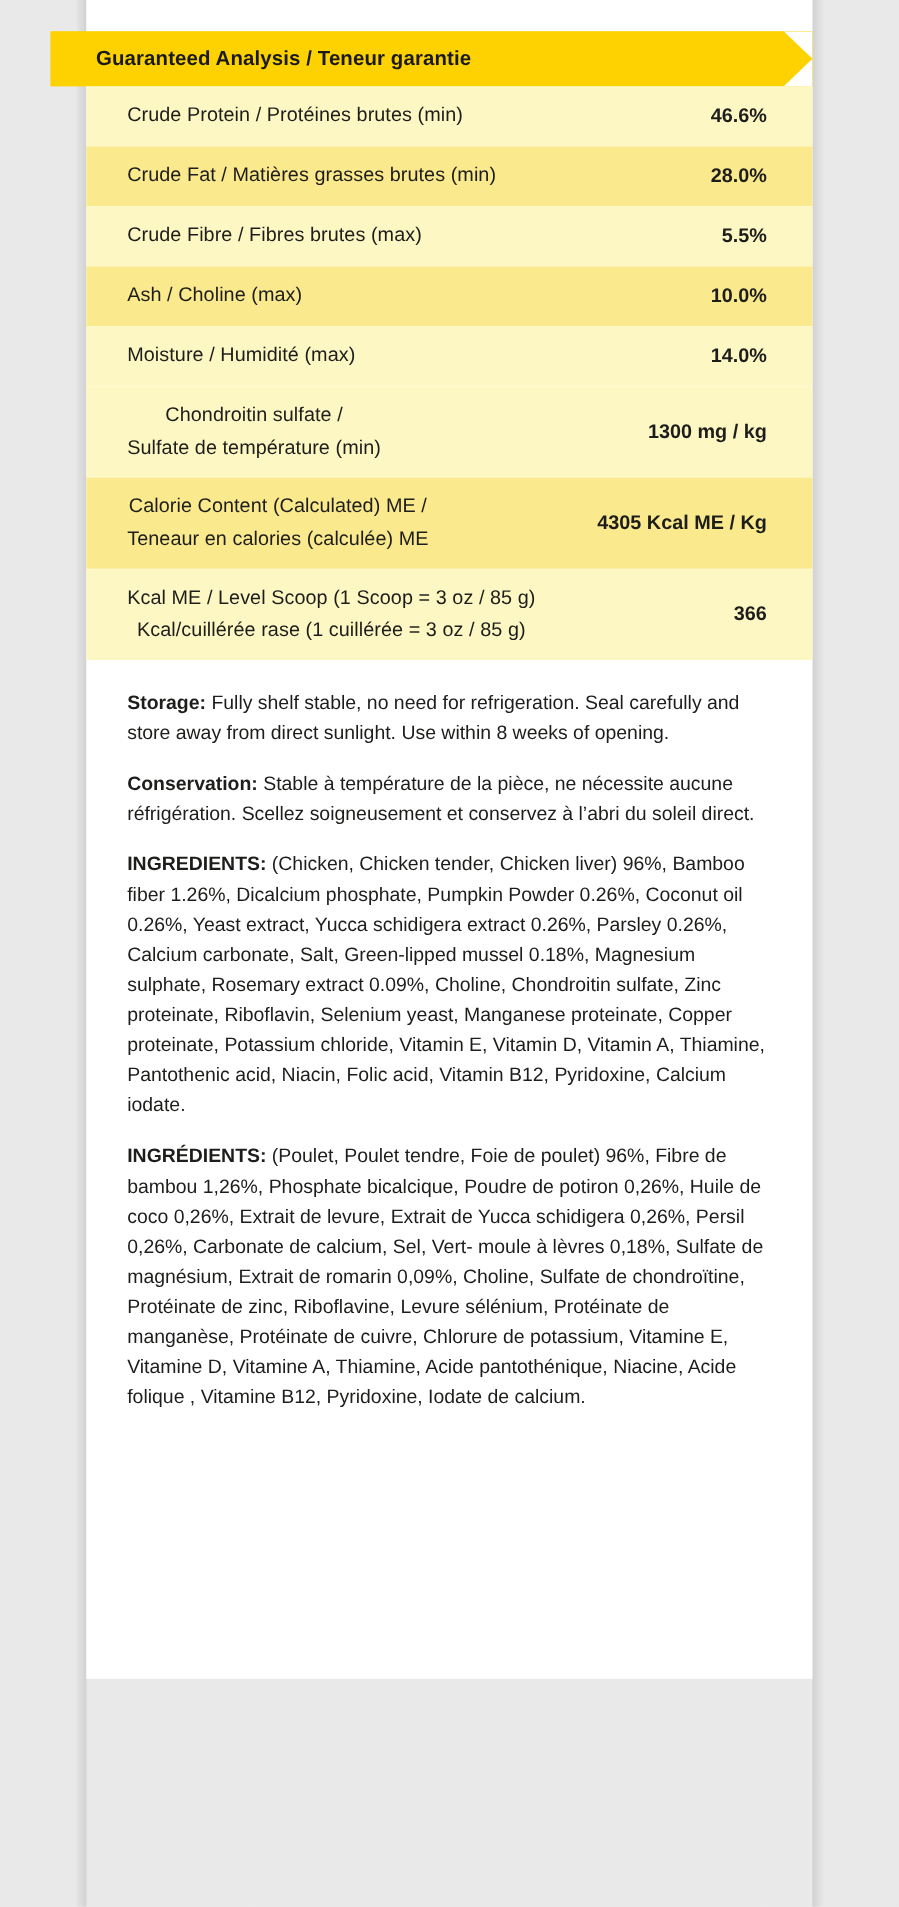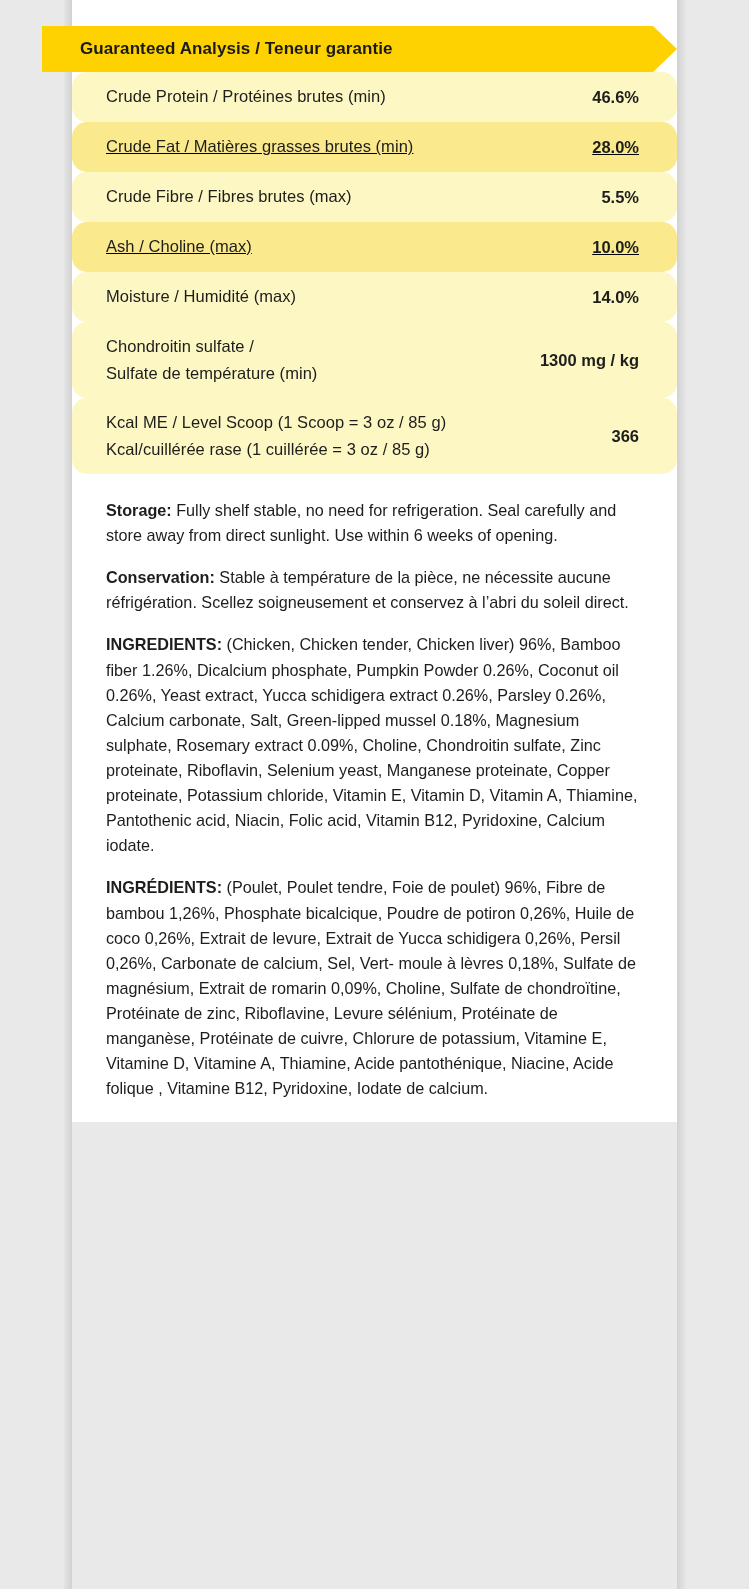--- a/index.html
+++ b/index.html
@@ -12,21 +12,21 @@
     height: 1589px;
     font-family: "Liberation Sans", sans-serif;
     position: relative;
     overflow: hidden;
   }
   .page {
     position: absolute;
     left: 72px;
     top: 0;
     width: 605px;
-    height: 1122px;
+    height: 1399px;
     background: #ffffff;
     box-sizing: border-box;
   }
   .page-shadow-left {
     position: absolute;
     left: 64px;
     top: 0;
     width: 8px;
     height: 1589px;
     background: linear-gradient(to right, rgba(0,0,0,0.02), rgba(0,0,0,0.10));
@@ -77,39 +77,38 @@
   .rows {
     position: relative;
   }
   .row {
     display: flex;
     align-items: center;
     justify-content: space-between;
     padding: 0 38px 0 34px;
     box-sizing: border-box;
     min-height: 50px;
-    border-radius: 15px;
   }
-  .row.alt { background: #fae98d; text-decoration: underline; }
+  .row.alt { background: #fae98d; }
   .row.plain { background: #fdf7c4; }
   .row-label {
     font-size: 16.5px;
     color: #1d1d1b;
     line-height: 1.42;
     letter-spacing: 0.05px;
   }
   .row-value {
     font-size: 16.5px;
     font-weight: bold;
     color: #1d1d1b;
     white-space: nowrap;
     padding-left: 12px;
   }
   .row.two-line { min-height: 76px; align-items: center; }
-  .row.two-line .row-label { line-height: 1.62; }
+  .row.two-line .row-label { line-height: 1.62; text-align: center; }
 
   
   .body-block {
     padding: 24px 34px 0 34px;
   }
   .para {
     font-size: 16.2px;
     line-height: 1.55;
     color: #1d1d1b;
     margin: 0 0 17px 0;
@@ -161,32 +160,39 @@
           <div>Sulfate de température (min)</div>
         </div>
         <div class="row-value">1300 mg / kg</div>
       </div>
     </div>
   </div>
 
   <div>
 
     <div class="rows">
+      <div class="row alt two-line">
+        <div class="row-label">
+          <div>Calorie Content (Calculated) ME /</div>
+          <div>Teneaur en calories (calculée) ME</div>
+        </div>
+        <div class="row-value">4305 Kcal ME / Kg</div>
+      </div>
       <div class="row plain two-line">
         <div class="row-label">
           <div>Kcal ME / Level Scoop (1 Scoop = 3 oz / 85 g)</div>
           <div>Kcal/cuillérée rase (1 cuillérée = 3 oz / 85 g)</div>
         </div>
         <div class="row-value">366</div>
       </div>
     </div>
   </div>
 
   <div class="body-block">
-    <p class="para"><b class="lead">Storage:</b><span> Fully shelf stable, no need for refrigeration. Seal carefully and store away from direct sunlight. Use within 6 weeks of opening.</span></p>
+    <p class="para"><b class="lead">Storage:</b><span> Fully shelf stable, no need for refrigeration. Seal carefully and store away from direct sunlight. Use within 8 weeks of opening.</span></p>
 
     <p class="para"><b class="lead">Conservation:</b><span> Stable à température de la pièce, ne nécessite aucune réfrigération. Scellez soigneusement et conservez à l’abri du soleil direct.</span></p>
 
     <p class="para"><b class="lead">INGREDIENTS:</b><span> (Chicken, Chicken tender, Chicken liver) 96%, Bamboo fiber 1.26%, Dicalcium phosphate, Pumpkin Powder 0.26%, Coconut oil 0.26%, Yeast extract, Yucca schidigera extract 0.26%, Parsley 0.26%, Calcium carbonate, Salt, Green-lipped mussel 0.18%, Magnesium sulphate, Rosemary extract 0.09%, Choline, Chondroitin sulfate, Zinc proteinate, Riboflavin, Selenium yeast, Manganese proteinate, Copper proteinate, Potassium chloride, Vitamin E, Vitamin D, Vitamin A, Thiamine, Pantothenic acid, Niacin, Folic acid, Vitamin B12, Pyridoxine, Calcium iodate.</span></p>
 
     <p class="para"><b class="lead">INGRÉDIENTS:</b><span> (Poulet, Poulet tendre, Foie de poulet) 96%, Fibre de bambou 1,26%, Phosphate bicalcique, Poudre de potiron 0,26%, Huile de coco 0,26%, Extrait de levure, Extrait de Yucca schidigera 0,26%, Persil 0,26%, Carbonate de calcium, Sel, Vert- moule à lèvres 0,18%, Sulfate de magnésium, Extrait de romarin 0,09%, Choline, Sulfate de chondroïtine,  Protéinate de zinc, Riboflavine, Levure sélénium, Protéinate de manganèse, Protéinate de cuivre, Chlorure de potassium, Vitamine E, Vitamine D, Vitamine A, Thiamine, Acide pantothénique, Niacine, Acide folique , Vitamine B12, Pyridoxine, Iodate de calcium.</span></p>
   </div>
 
 </div>
 

